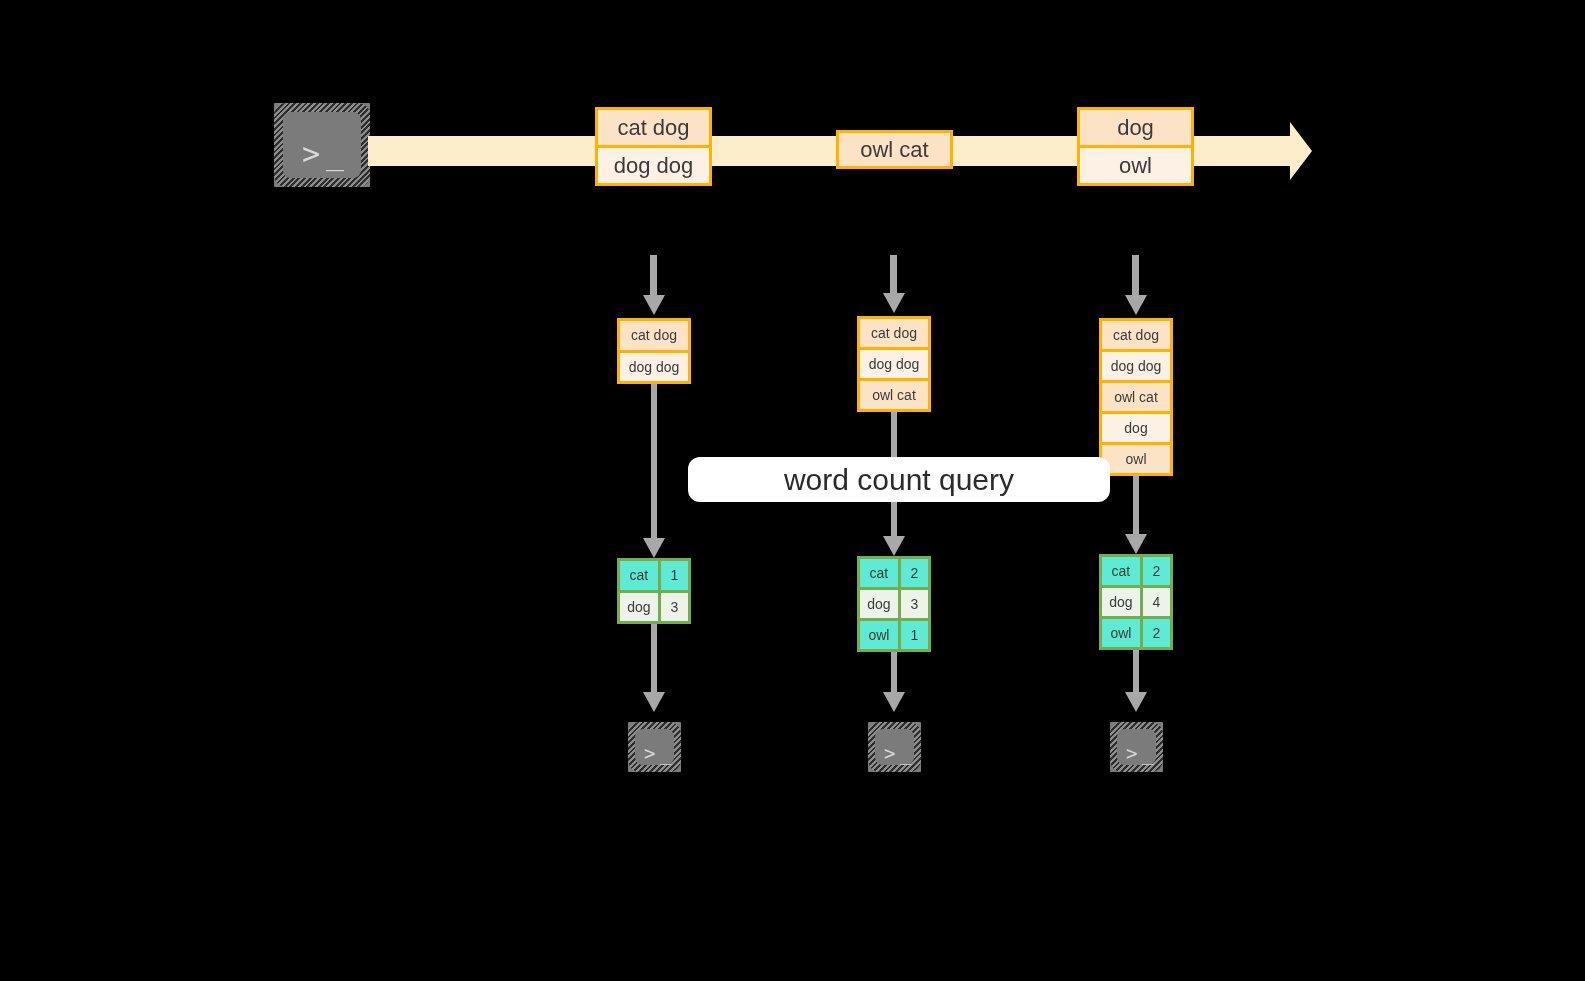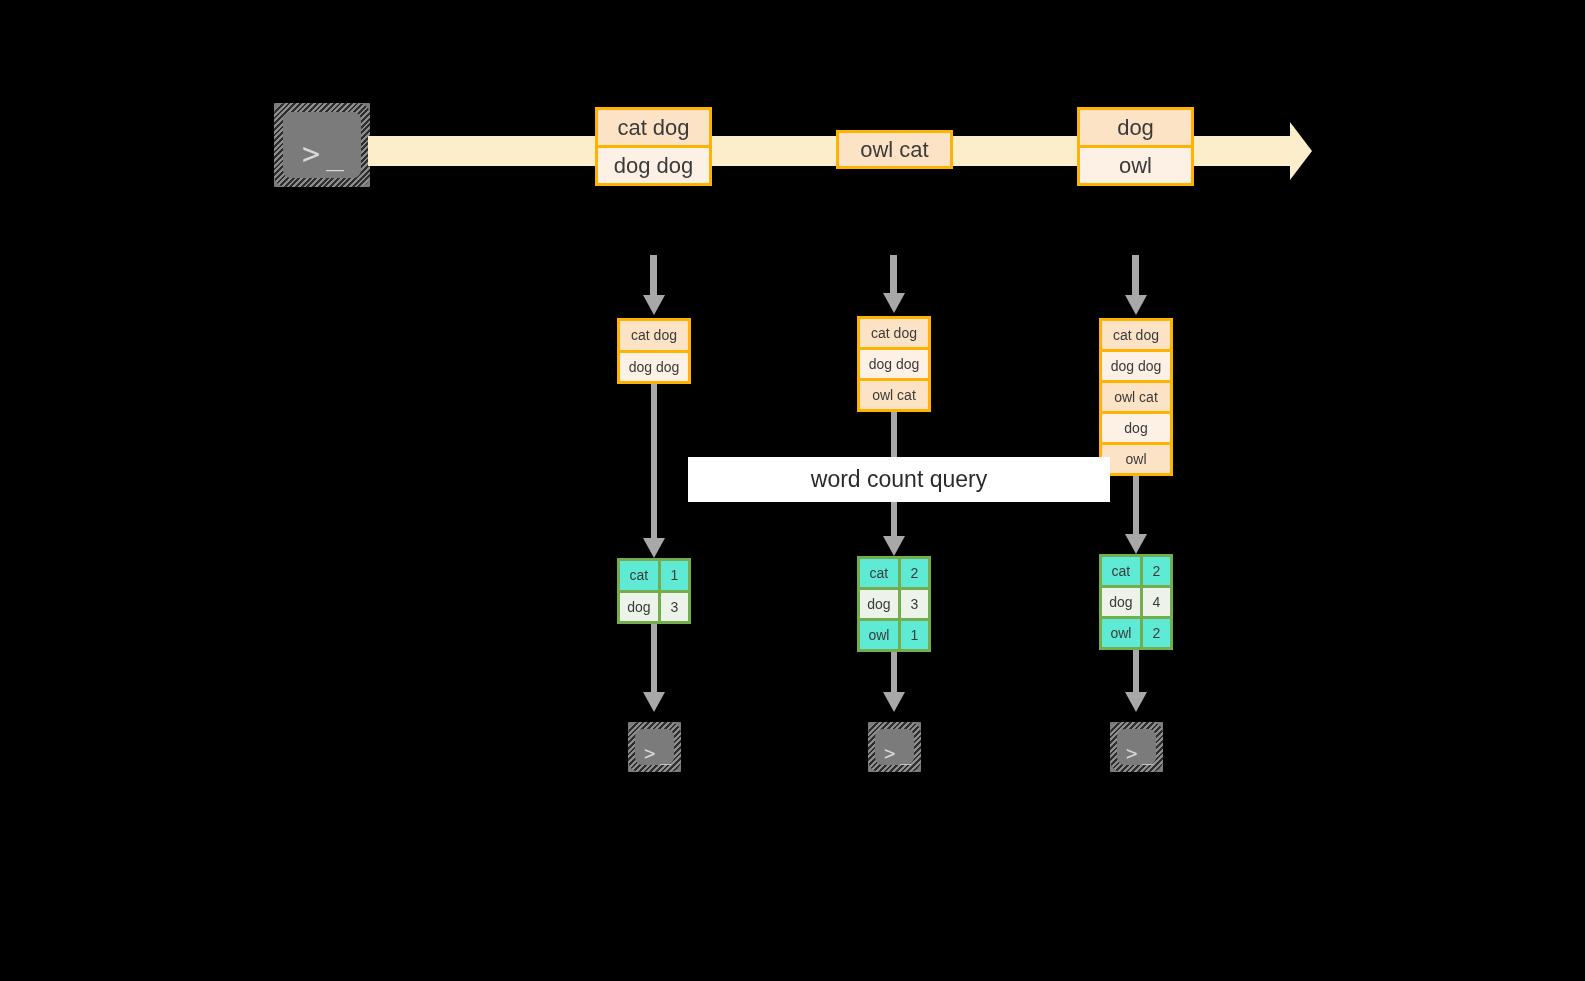--- a/index.html
+++ b/index.html
@@ -281,15 +281,15 @@
   <div class="conn" style="left:1133px; top:650px; width:6px; height:46px;"></div>
   <div class="conn-head" style="left:1125px; top:692px;"></div>
 
   <div class="term" style="left:1101px; top:713px; width:71px; height:68px;">
     <div class="term-hatch"></div>
     <div class="term-face" style="left:7px; top:7px; right:7px; bottom:7px;"></div>
     <div class="term-glyph" style="left:16px; top:22px; font-size:19px;">&gt;</div>
     <div class="term-glyph" style="left:32px; top:22px; font-size:19px;">_</div>
   </div>
 
-  <div class="query-band" style="left:688px; top:457px; width:422px; height:45px; font-size:23px;">word count query</div>
+  <div class="query-band" style="left:688px; top:457px; width:422px; height:45px; font-size:30px;border-radius:12px;">word count query</div>
 
 </div>
 
 </body></html>

